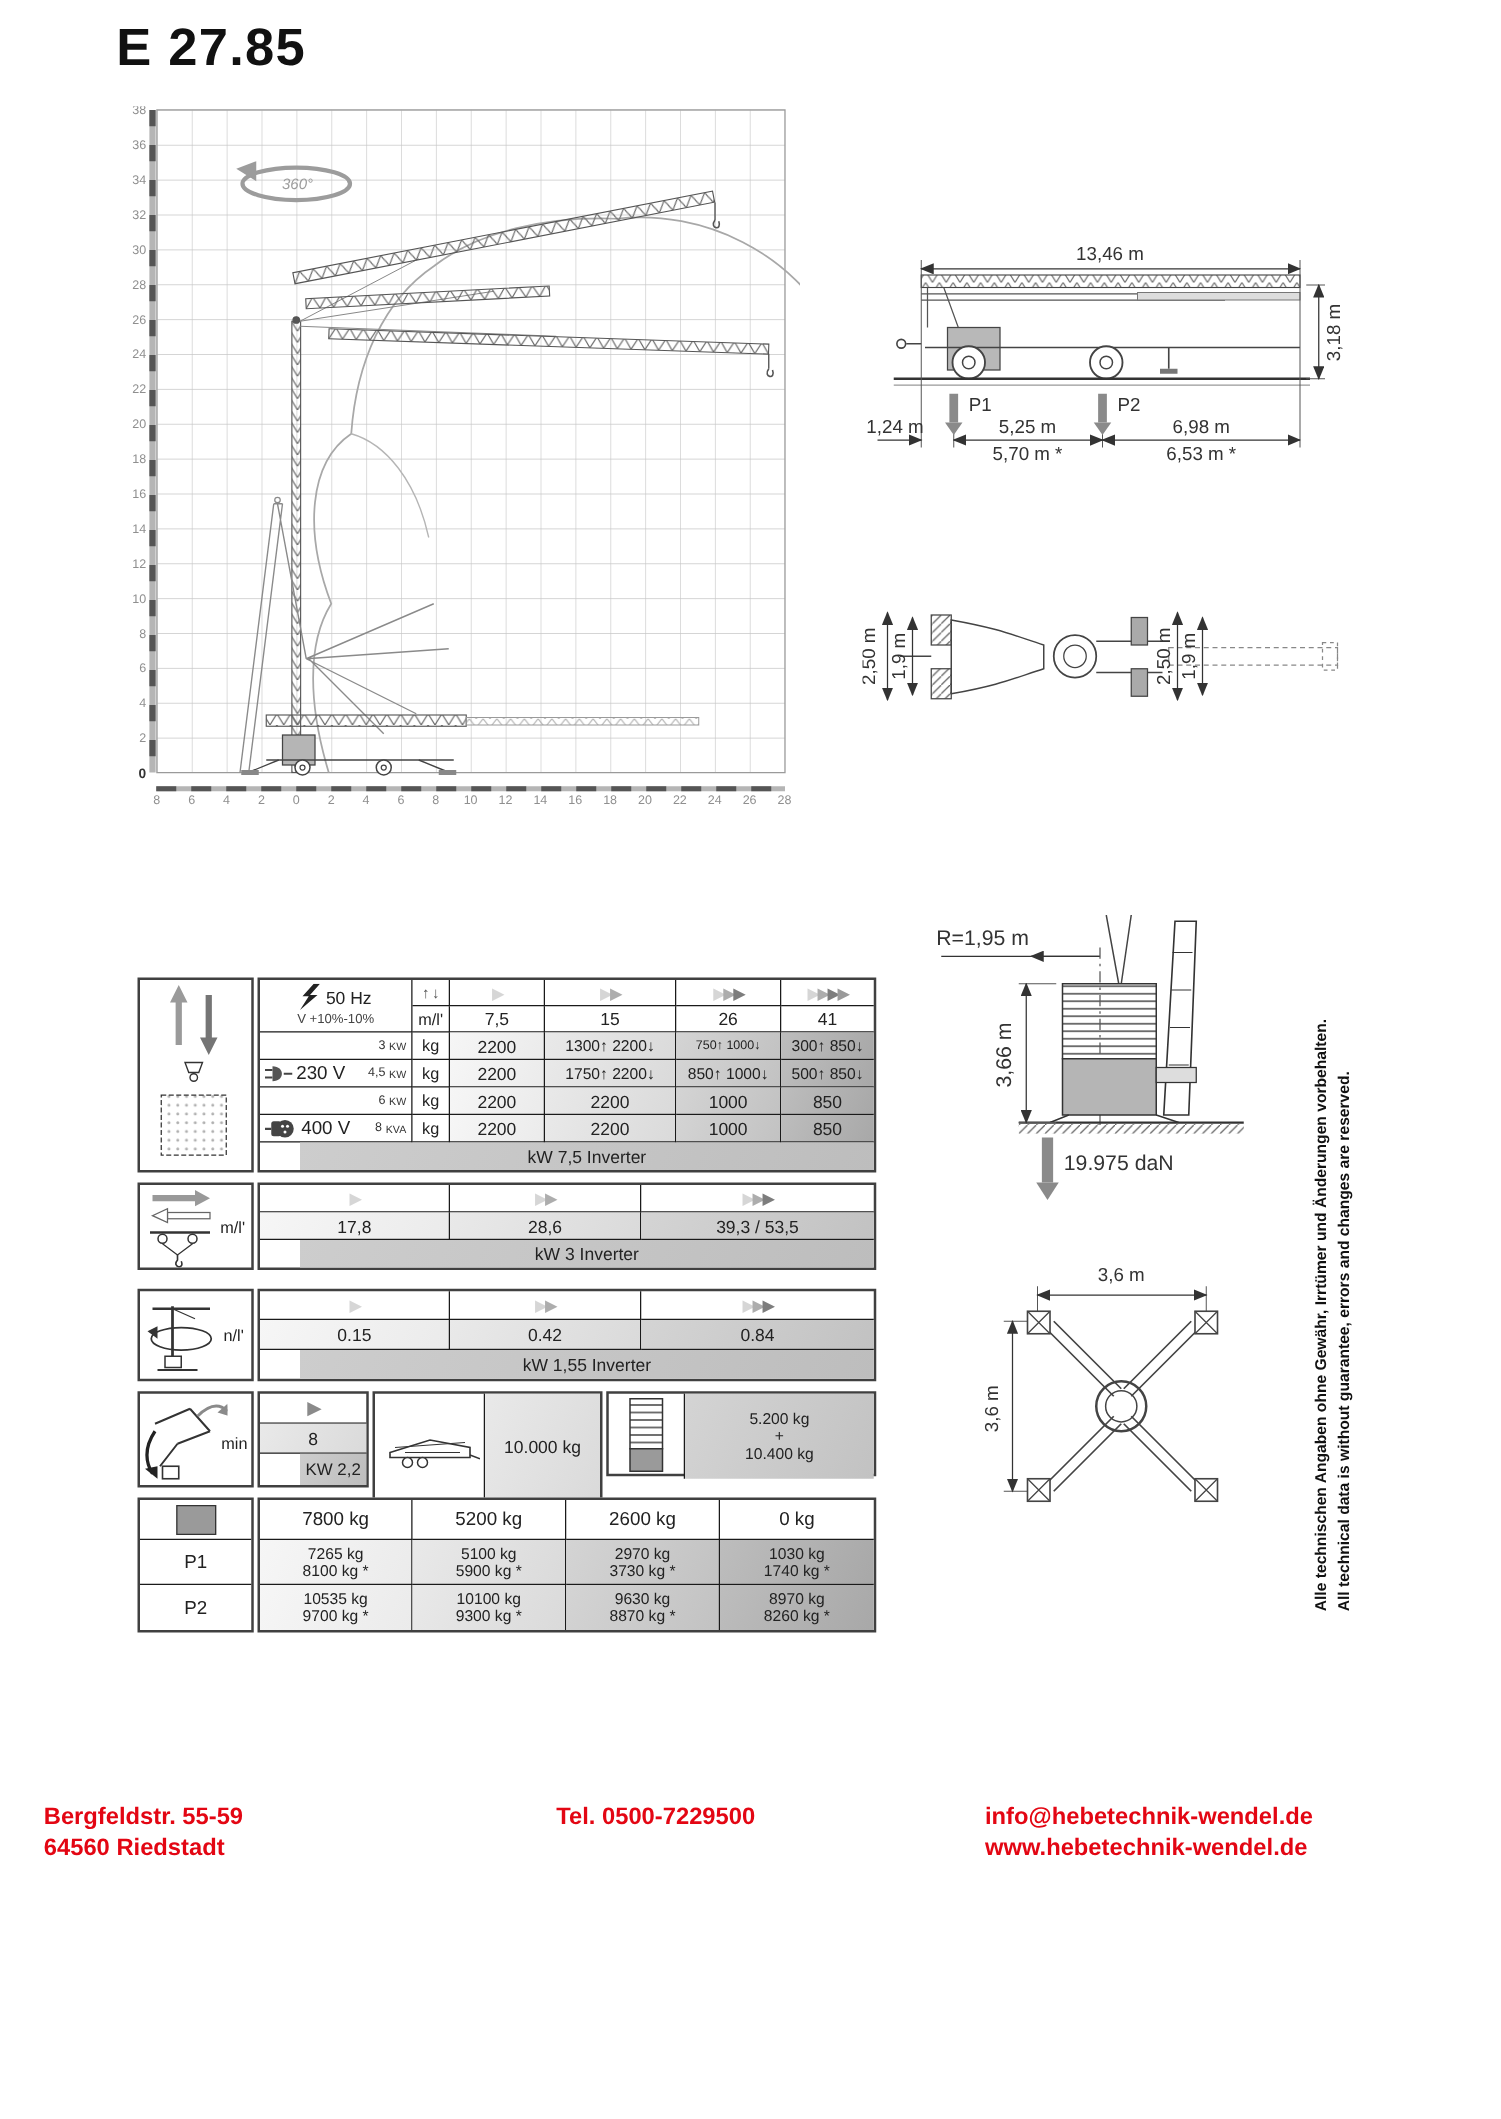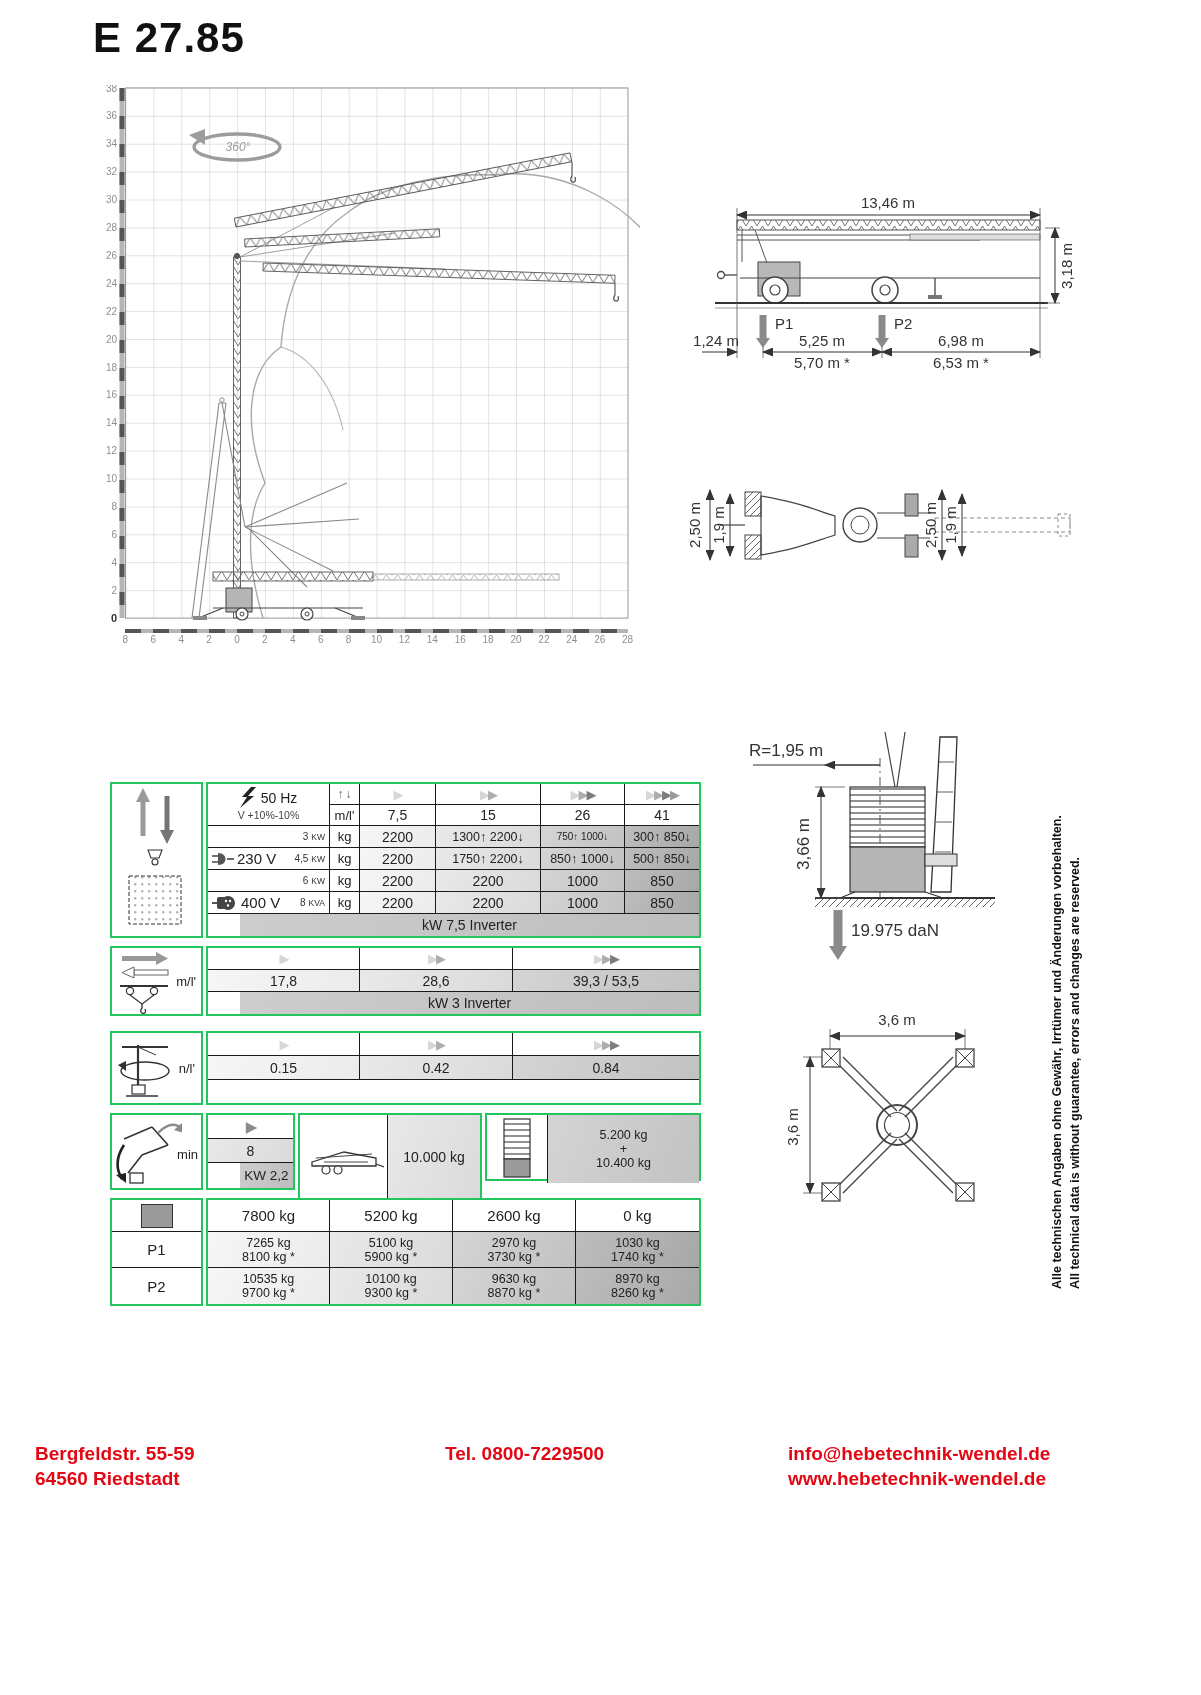--- a/index.html
+++ b/index.html
@@ -1,18 +1,18 @@
 <!DOCTYPE html>
 <html><head>
 <meta charset="utf-8">
 <style>
   html,body{margin:0;padding:0;background:#fff;}
   body{width:1201px;height:1695px;position:relative;font-family:"Liberation Sans",sans-serif;color:#222;overflow:hidden;}
   .abs{position:absolute;}
-  .box{position:absolute;border:2px solid #22c55e;background:#fff;box-sizing:border-box;}
+  .box{position:absolute;border:2px solid #404040;background:#fff;box-sizing:border-box;}
   .grid{display:grid;height:100%;box-sizing:border-box;}
   .cell{border-right:1px solid #1a1a1a;border-bottom:1px solid #1a1a1a;display:flex;align-items:center;justify-content:center;font-size:14px;box-sizing:border-box;position:relative;}
   .nr{border-right:none;} .nb{border-bottom:none;}
   .g1{background:linear-gradient(115deg,#f6f6f6,#ebebeb);}
   .g2{background:linear-gradient(115deg,#e9e9e9,#dadada);}
   .g3{background:linear-gradient(115deg,#d4d4d4,#c2c2c2);}
   .g4{background:linear-gradient(115deg,#bdbdbd,#a8a8a8);}
   .gf{background:linear-gradient(115deg,#cdcdcd,#bdbdbd);margin-left:32px;}
   .sa{font-size:13px;letter-spacing:-2px;line-height:1;}
   .a1{color:#d6d6d6;} .a2{color:#adadad;} .a3{color:#7d7d7d;} .a4{color:#9a9a9a;}
@@ -402,20 +402,21 @@
         <span class="sa a2">▶</span>
       </div>
     <div class="cell nr">
         <span class="sa a1">▶</span>
         <span class="sa a2">▶</span>
         <span class="sa a3">▶</span>
       </div>
     <div class="cell g1">0.15</div>
     <div class="cell g2">0.42</div>
     <div class="cell g3 nr">0.84</div>
+    <div class="cell gf nr nb" style="grid-column:1/4;">kW  1,55 Inverter</div>
   </div>
 </div>
 
 <div class="box" style="left:110px;top:1113px;width:93px;height:77px">
   <svg width="70" height="73" viewBox="0 0 70 73">
     <path d="M12,24 L40,12 M40,12 L56,30 M56,30 L30,40 M30,40 L16,58" stroke="#333" stroke-width="1.6" fill="none"></path>
     <rect x="18" y="58" width="13" height="10" fill="none" stroke="#333" stroke-width="1.3"></rect>
     <path d="M46,18 C56,8 64,8 70,14" fill="none" stroke="#8a8a8a" stroke-width="2.4"></path>
     <polygon points="70,8 72,18 62,15" fill="#8a8a8a"></polygon>
     <path d="M12,30 C4,42 4,54 10,64" fill="none" stroke="#222" stroke-width="2.6"></path>
@@ -568,17 +569,17 @@
 
 <div id="disclaimer" class="abs">
   <div>Alle technischen Angaben ohne Gewähr, Irrtümer und Änderungen vorbehalten.</div>
   <div>All technical data is without guarantee, errors and changes are reserved.</div>
 </div>
 
 <div class="footer-red" style="left:35px;top:1441px;">
   <div>Bergfeldstr. 55-59</div>
   <div>64560 Riedstadt</div>
 </div>
-<div class="footer-red" style="left:445px;top:1441px;">Tel.  0800-7229500</div>
+<div class="footer-red" style="left:445px;top:1441px;">Tel.  0500-7229500</div>
 <div class="footer-red" style="left:788px;top:1441px;">
   <div>info@hebetechnik-wendel.de</div>
   <div>www.hebetechnik-wendel.de</div>
 </div>
 
 </body></html>

